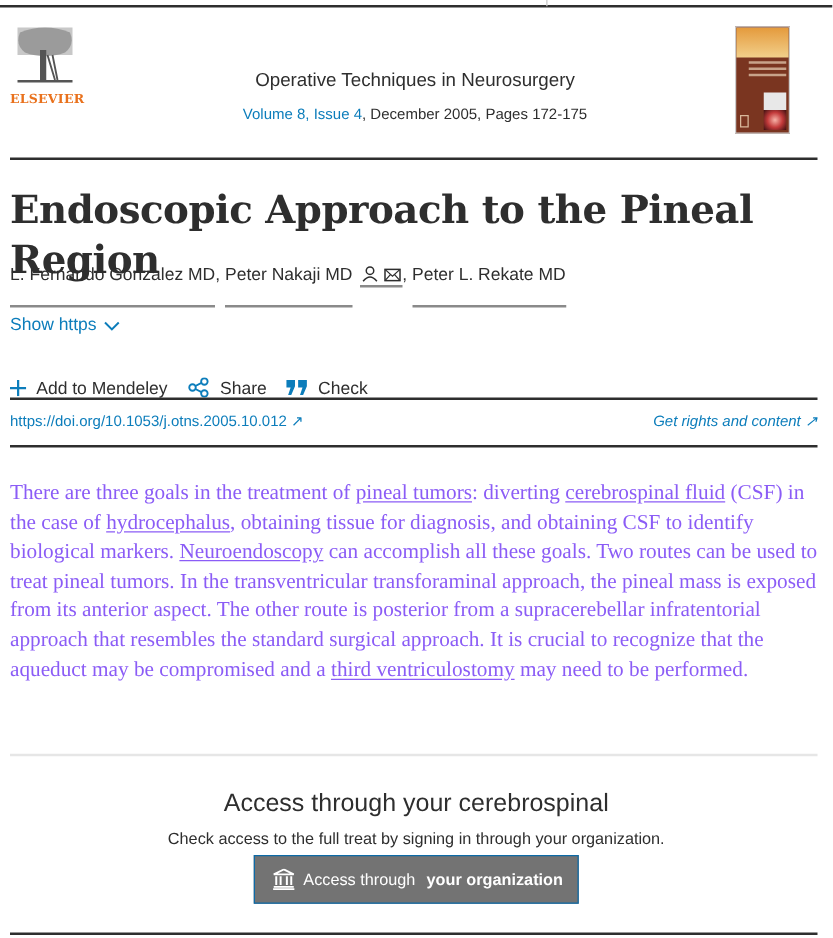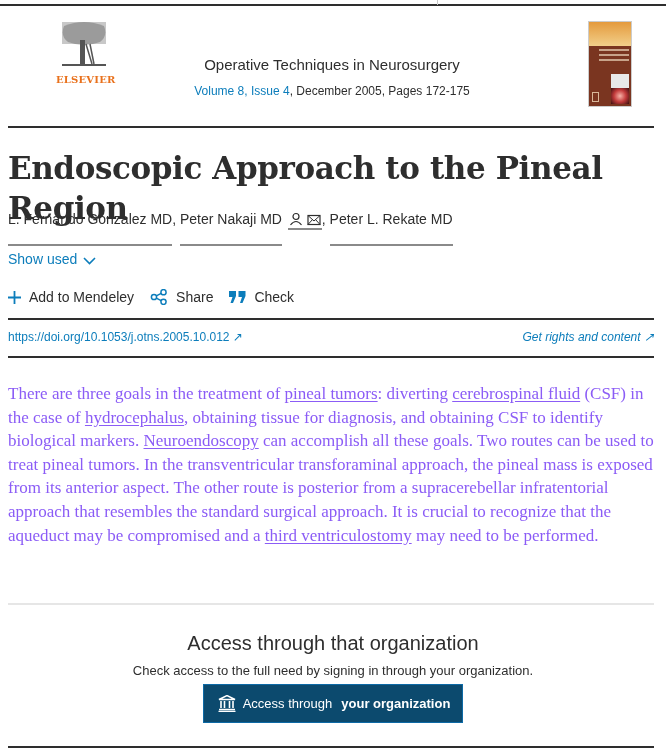--- a/index.html
+++ b/index.html
@@ -4,21 +4,21 @@
 <style>
   * { box-sizing: border-box; margin: 0; padding: 0; }
   html, body { width: 666px; height: 750px; background: #fff; overflow: hidden; }
   body { font-family: "DejaVu Sans", sans-serif; color: #2e2e2e; position: relative; }
 
   .top-rule { position: absolute; left: 0; top: 4px; width: 666px; height: 2px; background: #2e2e2e; }
   .top-tick { position: absolute; left: 437px; top: 0; width: 1px; height: 5px; background: #c8c8c8; }
 
   
   .header { position: absolute; left: 8px; top: 18px; width: 650px; height: 92px; }
-  .logo { position: absolute; left: 0; top: 2px; width: 58px; height: 68px; margin-left: 48px; }
+  .logo { position: absolute; left: 0; top: 2px; width: 58px; height: 68px; }
   .logo-tree { position: absolute; left: 4px; top: 0; width: 48px; height: 50px; }
   .logo-text { position: absolute; left: 0; top: 54px; width: 58px; text-align: center;
     font-family: "DejaVu Serif", serif; font-weight: bold; font-size: 10px; color: #e9711c; letter-spacing: 0.2px; }
 
   .journal { position: absolute; left: 70px; width: 508px; top: 34px; text-align: center; }
   .journal-title { font-family: "Liberation Sans", sans-serif; font-size: 15px; color: #2e2e2e; line-height: 26px; }
   .journal-meta { font-family: "Liberation Sans", sans-serif; font-size: 12px; color: #2e2e2e; margin-top: 6px; }
   .journal-meta a { color: #0c7dbb; text-decoration: none; }
 
   .cover { position: absolute; left: 580px; top: 3px; width: 44px; height: 86px; border: 1px solid #ccc; background: #7a3520; overflow: hidden; }
@@ -34,35 +34,35 @@
   .article-title { position: absolute; left: 8px; top: 148px; font-family: "DejaVu Serif", serif; font-size: 31px; color: #2e2e2e; letter-spacing: -0.4px; line-height: 40px; }
 
   .authors { position: absolute; left: 8px; top: 211px; font-family: "Liberation Sans", sans-serif; font-size: 14px; color: #2e2e2e; white-space: nowrap; }
   .author { border-bottom: 2px solid #8a8a8a; padding-bottom: 17px; cursor: pointer; }
   .author-icons { display: inline-block; border-bottom: 2px solid #8a8a8a; padding: 0 1px 1px 1px; margin-left: 6px; }
   .author-icons svg { vertical-align: -2px; }
 
   .show-more { position: absolute; left: 8px; top: 251px; font-family: "Liberation Sans", sans-serif; font-size: 14px; color: #0c7dbb; cursor: pointer; }
   .show-more svg { vertical-align: -1px; margin-left: 6px; }
 
-  .actions { position: absolute; left: 8px; top: 289px; font-family: "Liberation Sans", sans-serif; font-size: 14px; color: #2e2e2e; display: flex; align-items: center; }
+  .actions { position: absolute; left: 8px; top: 302px; font-family: "Liberation Sans", sans-serif; font-size: 14px; color: #2e2e2e; display: flex; align-items: center; }
   .action { display: flex; align-items: center; margin-right: 16px; cursor: pointer; }
   .action svg { margin-right: 8px; }
 
   .doi-row { position: absolute; left: 8px; top: 330px; width: 646px; font-family: "Liberation Sans", sans-serif; font-size: 12px; color: #0c7dbb; }
   .doi { position: absolute; left: 0; top: 0; }
   .rights { position: absolute; right: 0; top: 0; font-style: italic; }
 
   .abstract { position: absolute; left: 8px; top: 382px; width: 650px; font-family: "Liberation Serif", serif; font-size: 17px; line-height: 23.6px; color: #8b5cf6; }
   .abstract .link { text-decoration: underline; text-underline-offset: 2px; cursor: pointer; }
 
   .access { position: absolute; left: 0; top: 630px; width: 666px; text-align: center; font-family: "Liberation Sans", sans-serif; }
   .access-title { font-size: 20px; color: #2e2e2e; line-height: 26px; }
   .access-desc { font-size: 13px; color: #2e2e2e; margin-top: 7px; }
-  .access-btn { display: inline-flex; align-items: center; margin-top: 6px; height: 39px; padding: 0 12px 0 14px; background: #0c4a6e; color: #fff; font-size: 13px; cursor: pointer; border: 1px solid #0d6aa6; }
+  .access-btn { display: inline-flex; align-items: center; margin-top: 6px; height: 39px; padding: 0 12px 0 14px; background: #737373; color: #fff; font-size: 13px; cursor: pointer; border: 1px solid #0d6aa6; }
   .access-btn svg { margin-right: 7px; }
   .access-btn b { font-weight: bold; margin-left: 9px; }
 </style>
 </head>
 <body>
 
 <div class="top-rule"></div>
 <div class="top-tick"></div>
 
 <div class="header">
@@ -101,21 +101,21 @@
   <span class="author">L. Fernando Gonzalez MD</span><span>, </span><span class="author">Peter Nakaji MD</span><span class="author-icons"><svg width="14" height="14" viewBox="0 0 14 14">
         <circle cx="7" cy="4.5" r="3" fill="none" stroke="#2e2e2e" stroke-width="1.2"></circle>
         <path d="M1.5 13 Q7 6 12.5 13" fill="none" stroke="#2e2e2e" stroke-width="1.2"></path>
       </svg> <svg width="14" height="12" viewBox="0 0 14 12">
         <rect x="1" y="1.5" width="12" height="9" fill="none" stroke="#2e2e2e" stroke-width="1.2"></rect>
         <path d="M1 1.5 L7 7 L13 1.5 M1 10.5 L5.5 5.5 M13 10.5 L8.5 5.5" fill="none" stroke="#2e2e2e" stroke-width="1"></path>
       </svg></span><span>, </span><span class="author">Peter L. Rekate MD</span>
 </div>
 
 <div class="show-more">
-  <span>Show used</span><svg width="13" height="8" viewBox="0 0 13 8">
+  <span>Show https</span><svg width="13" height="8" viewBox="0 0 13 8">
       <path d="M1 1 L6.5 6.5 L12 1" fill="none" stroke="#0c7dbb" stroke-width="1.6"></path>
     </svg>
 </div>
 
 <div class="actions">
   <div class="action">
     <svg width="13" height="13" viewBox="0 0 13 13">
         <path d="M6.5 0 V13 M0 6.5 H13" stroke="#0c7dbb" stroke-width="1.8"></path>
       </svg>
     <span>Add to Mendeley</span>
@@ -144,22 +144,22 @@
   <span class="rights">Get rights and content ↗</span>
 </div>
 
 <div class="rule-dark" style="top:356px;"></div>
 
 <p class="abstract"><span>There are three goals in the treatment of </span><span class="link">pineal tumors</span><span>: diverting </span><span class="link">cerebrospinal fluid</span><span> (CSF) in the case of </span><span class="link">hydrocephalus</span><span>, obtaining tissue for diagnosis, and obtaining CSF to identify biological markers. </span><span class="link">Neuroendoscopy</span><span> can accomplish all these goals. Two routes can be used to treat pineal tumors. In the transventricular transforaminal approach, the pineal mass is exposed from its anterior aspect. The other route is posterior from a supracerebellar infratentorial approach that resembles the standard surgical approach. It is crucial to recognize that the aqueduct may be compromised and a </span><span class="link">third ventriculostomy</span><span> may need to be performed.</span></p>
 
 <div class="rule-light" style="top:603px;"></div>
 
 <div class="access">
-  <div class="access-title">Access through that organization</div>
-  <div class="access-desc">Check access to the full need by signing in through your organization.</div>
+  <div class="access-title">Access through your cerebrospinal</div>
+  <div class="access-desc">Check access to the full treat by signing in through your organization.</div>
   <div class="access-btn">
     <svg width="18" height="17" viewBox="0 0 18 17">
         <path d="M9 0.5 L17 4.5 H1Z" fill="none" stroke="#fff" stroke-width="1.4"></path>
         <path d="M3 6 V13 M6.5 6 V13 M11.5 6 V13 M15 6 V13" stroke="#fff" stroke-width="1.6"></path>
         <path d="M1 14.5 H17 M0.5 16.3 H17.5" stroke="#fff" stroke-width="1.3"></path>
       </svg>
     <span>Access through</span>
       <b>your organization</b>
   </div>
 </div>

